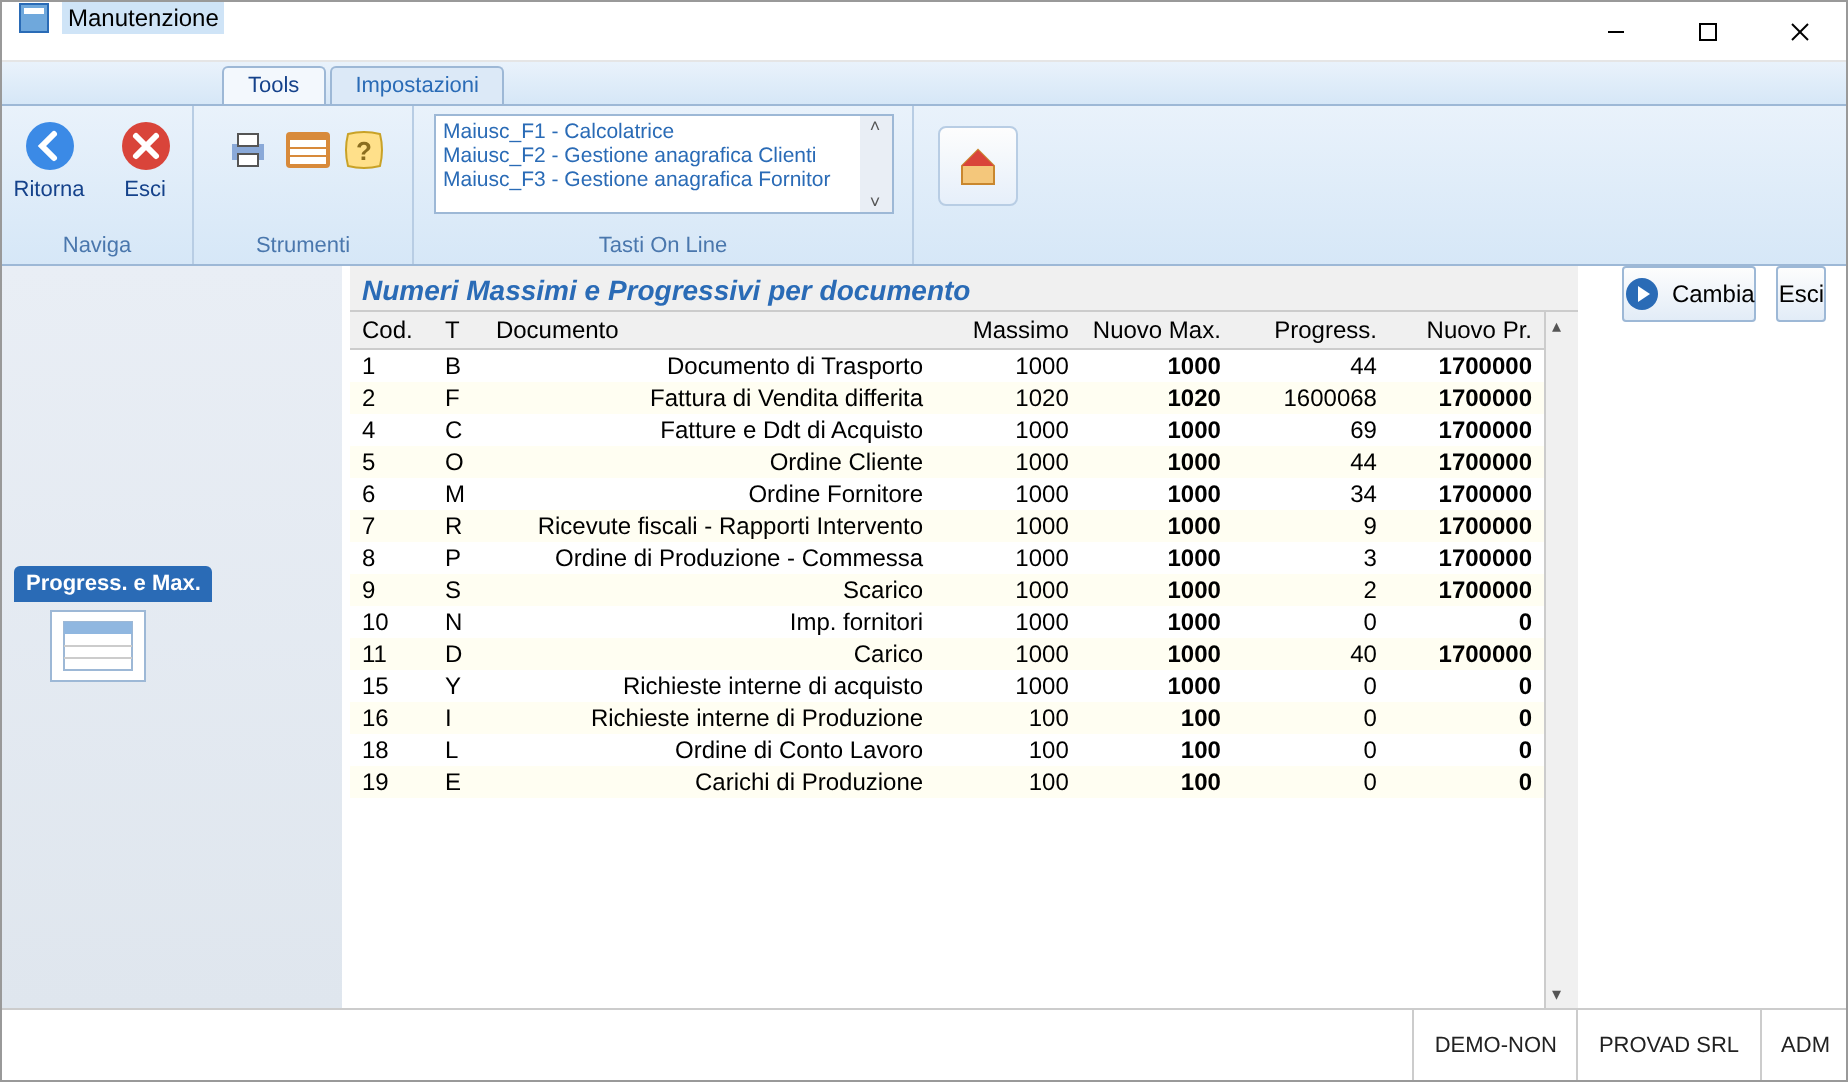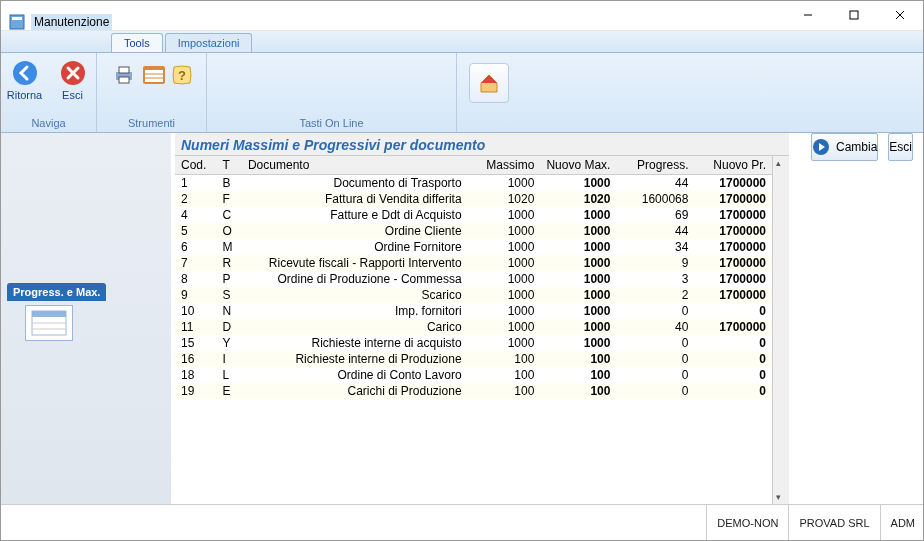--- a/index.html
+++ b/index.html
@@ -1,19 +1,19 @@
 <!DOCTYPE html>
 <html><head>
 <meta charset="utf-8">
 <style>
   * { box-sizing: border-box; font-family: "Segoe UI", Tahoma, sans-serif; }
   body { margin: 0; background: #fff; font-size: 12px; }
   .window { width: 924px; height: 541px; border: 1px solid #999; display: flex; flex-direction: column; background: #fff; position: relative; }
   
-  .titlebar { height: 30px; display: flex; align-items: flex-end; padding: 0 0 0 8px; background: #fff; border-bottom: 1px solid #e5e5e5; }
+  .titlebar { height: 30px; display: flex; align-items: flex-start; padding: 0 0 0 8px; background: #fff; border-bottom: 1px solid #e5e5e5; }
   .titlebar .app-icon { width: 16px; height: 16px; margin-right: 6px; }
   .titlebar .title { flex: 0 0 auto; font-size: 12px; color: #000; background: #cfe4f7; padding: 1px 3px; }
   .titlebar .spacer { flex: 1; }
   .titlebar .win-btn { width: 46px; height: 30px; display: flex; align-items: center; justify-content: center; color: #000; }
   
   .tabrow { height: 22px; background: linear-gradient(#e9f2fb,#d6e7f7); display: flex; align-items: flex-end; padding-left: 110px; border-bottom: 1px solid #9db8d6; position: relative; }
   .tab { padding: 3px 12px 3px 12px; font-size: 11px; color: #2a6bb6; border: 1px solid #9db8d6; border-bottom: none; border-radius: 3px 3px 0 0; background: #dce9f7; margin-right: 2px; }
   .tab.active { background: #f3f8fd; color: #15428b; }
   
   .ribbon { height: 80px; background: linear-gradient(#e9f2fb,#d6e7f7); display: flex; border-bottom: 1px solid #9db8d6; }
@@ -126,20 +126,29 @@
             </svg></span>
         <span><svg width="20" height="20" viewBox="0 0 20 20">
               <path d="M2 2 Q10 0 18 2 Q20 10 18 18 Q10 20 2 18 Q0 10 2 2 Z" fill="#ffe08a" stroke="#c9a227"></path>
               <text x="10" y="15" text-anchor="middle" font-size="13" fill="#8a6d1f" font-weight="bold">?</text>
             </svg></span>
       </div>
       <div class="glabel">Strumenti</div>
     </div>
 
     <div class="rgroup" style="width:250px">
+      <div class="shortcut-box">
+        <div class="line">Maiusc_F1  - Calcolatrice</div>
+        <div class="line">Maiusc_F2  - Gestione anagrafica Clienti</div>
+        <div class="line">Maiusc_F3  - Gestione anagrafica Fornitor</div>
+        <div class="sbar">
+            <span>˄</span>
+            <span>˅</span>
+          </div>
+      </div>
       <div class="glabel">Tasti On Line</div>
     </div>
 
     <div class="rgroup" style="border-right:none">
       <div class="home-btn">
         <svg width="24" height="24" viewBox="0 0 24 24">
             <path d="M4 12 L12 4 L20 12 L20 21 L4 21 Z" fill="#f4c77b" stroke="#c9872e"></path>
             <path d="M4 12 L12 4 L20 12" fill="#d9443a"></path>
           </svg>
       </div>

